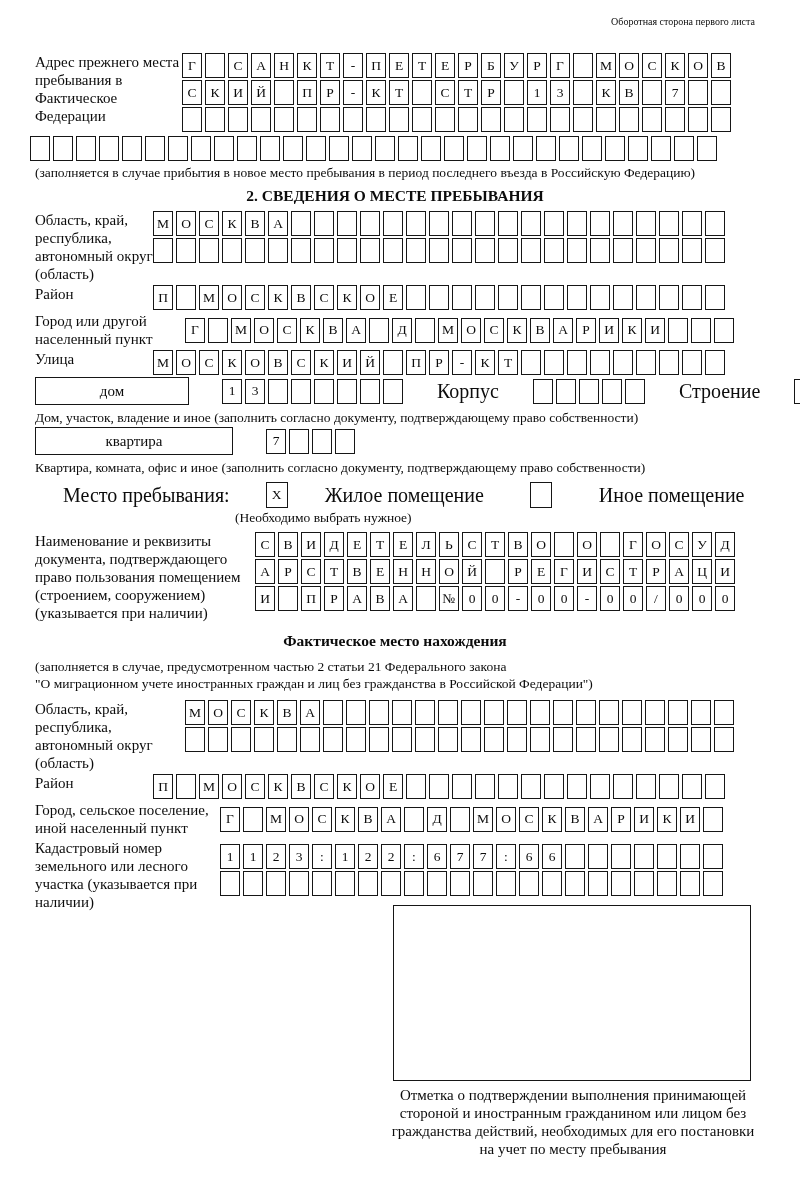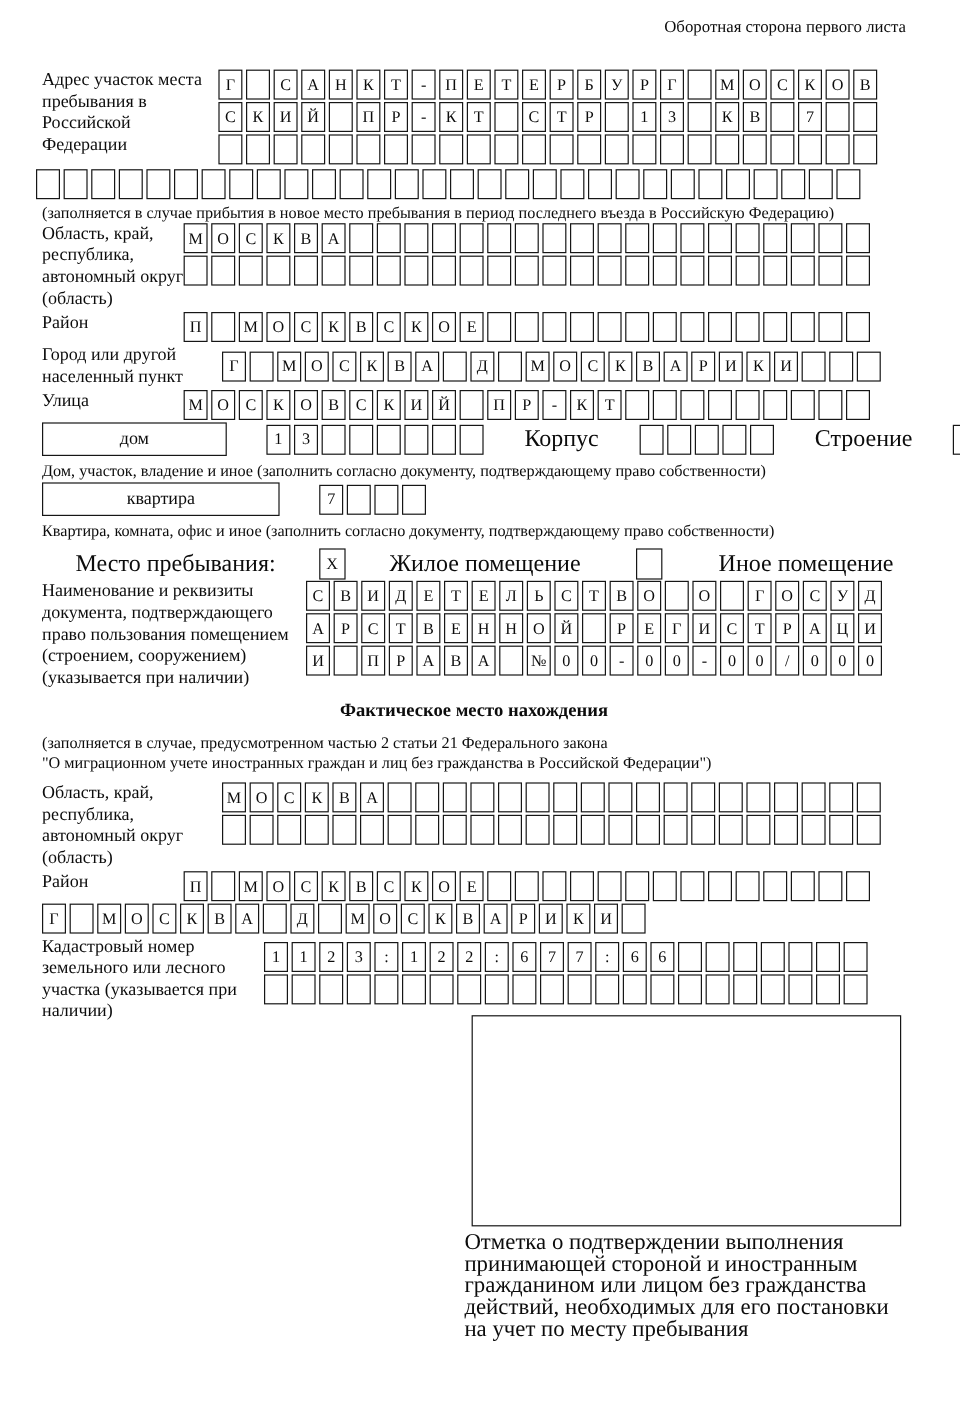--- a/index.html
+++ b/index.html
@@ -2,21 +2,21 @@
 <html><head>
 <meta charset="utf-8">
 <style>
   html,body{margin:0;padding:0;background:#fff;}
   body{
     width:800px;height:1180px;overflow:hidden;color:#0c0c0c;
     font-family:"Liberation Serif","DejaVu Serif",serif;
     -webkit-font-smoothing:antialiased;
   }
   .page{width:800px;height:1180px;box-sizing:border-box;padding:16px 45px 0 35px;}
-  .hdr{text-align:right;font-size:14px;}
+  .hdr{text-align:right;font-size:10px;}
   .cells{display:flex;}
   .cell{
     width:18px;height:23px;border:1.5px solid #161616;margin-right:3px;
     display:flex;align-items:center;justify-content:center;
     font-size:13.5px;line-height:1;flex:0 0 auto;background:#fff;
   }
   .lbl{font-size:15px;line-height:18px;flex:0 0 auto;}
   .note{font-size:13.5px;line-height:17px;}
   .center{text-align:left;}
   .sect-title{font-weight:bold;font-size:15.5px;text-align:center;margin:6px 0 6px 0;}
@@ -24,32 +24,32 @@
   .vstack{display:flex;flex-direction:column;}
   .vstack .cells{margin-bottom:2px;}
   .widebox{
     border:1.5px solid #161616;height:26px;display:flex;align-items:center;justify-content:center;
     font-size:15px;flex:0 0 auto;background:#fff;
   }
   .inline-lbl{font-size:20px;line-height:26px;flex:0 0 auto;}
   .mrow{display:flex;align-items:center;margin-bottom:1px;gap:28px;}
   .cb{width:20px;height:24px;}
   .stamp-box{border:1.6px solid #161616;width:356px;height:174px;margin-left:358px;margin-top:-8px;background:#fff;}
-  .stamp-cap{margin-left:352px;width:372px;font-size:19px;line-height:18px;margin-top:5px;}
+  .stamp-cap{margin-left:352px;width:372px;text-align:center;font-size:15px;line-height:18px;margin-top:5px;}
   .mb4{margin-bottom:4px;}
 </style>
 </head>
 <body>
 
 <div class="page">
 
   <div class="hdr">Оборотная сторона первого листа</div>
 
   <div class="block" style="margin-top:26px;">
-    <div class="lbl" style="width:147px;">Адрес участок места пребывания в Российской Федерации</div>
+    <div class="lbl" style="width:147px;">Адрес прежнего места пребывания в Фактическое Федерации</div>
     <div class="vstack">
       <div class="cells">
           <span class="cell">Г</span>
           <span class="cell"></span>
           <span class="cell">С</span>
           <span class="cell">А</span>
           <span class="cell">Н</span>
           <span class="cell">К</span>
           <span class="cell">Т</span>
           <span class="cell">-</span>
@@ -151,20 +151,21 @@
       <span class="cell"></span>
       <span class="cell"></span>
       <span class="cell"></span>
       <span class="cell"></span>
       <span class="cell"></span>
       <span class="cell"></span>
       <span class="cell"></span>
     </div>
   <div class="note center">(заполняется в случае прибытия в новое место пребывания в период последнего въезда в Российскую Федерацию)</div>
 
+  <div class="sect-title">2. СВЕДЕНИЯ О МЕСТЕ ПРЕБЫВАНИЯ</div>
 
   <div class="block">
     <div class="lbl" style="width:118px;">Область, край, республика, автономный округ (область)</div>
     <div class="vstack">
       <div class="cells">
           <span class="cell">М</span>
           <span class="cell">О</span>
           <span class="cell">С</span>
           <span class="cell">К</span>
           <span class="cell">В</span>
@@ -360,20 +361,21 @@
     <div class="inline-lbl" style="margin-left:6px;text-align:center;">Жилое помещение</div>
     <div class="cells" style="margin-left:18px;">
         <span class="cell cb"></span>
       </div>
     <div class="inline-lbl" style="margin-left:16px;">Иное помещение</div>
     <div class="cells" style="margin-left:32px;">
         <span class="cell cb"></span>
       </div>
     <div class="inline-lbl" style="margin-left:34px;">Организация</div>
   </div>
+  <div class="note" style="margin-left:200px;margin-bottom:6px;">(Необходимо выбрать нужное)</div>
 
   <div class="block">
     <div class="lbl" style="width:220px;">Наименование и реквизиты документа, подтверждающего право пользования помещением (строением, сооружением) (указывается при наличии)</div>
     <div class="vstack">
       <div class="cells">
           <span class="cell">С</span>
           <span class="cell">В</span>
           <span class="cell">И</span>
           <span class="cell">Д</span>
           <span class="cell">Е</span>
@@ -530,20 +532,21 @@
         <span class="cell"></span>
         <span class="cell"></span>
         <span class="cell"></span>
         <span class="cell"></span>
         <span class="cell"></span>
         <span class="cell"></span>
       </div>
   </div>
 
   <div class="block" style="align-items:center;">
+    <div class="lbl" style="width:185px;">Город, сельское поселение, иной населенный пункт</div>
     <div class="cells">
         <span class="cell">Г</span>
         <span class="cell"></span>
         <span class="cell">М</span>
         <span class="cell">О</span>
         <span class="cell">С</span>
         <span class="cell">К</span>
         <span class="cell">В</span>
         <span class="cell">А</span>
         <span class="cell"></span>

